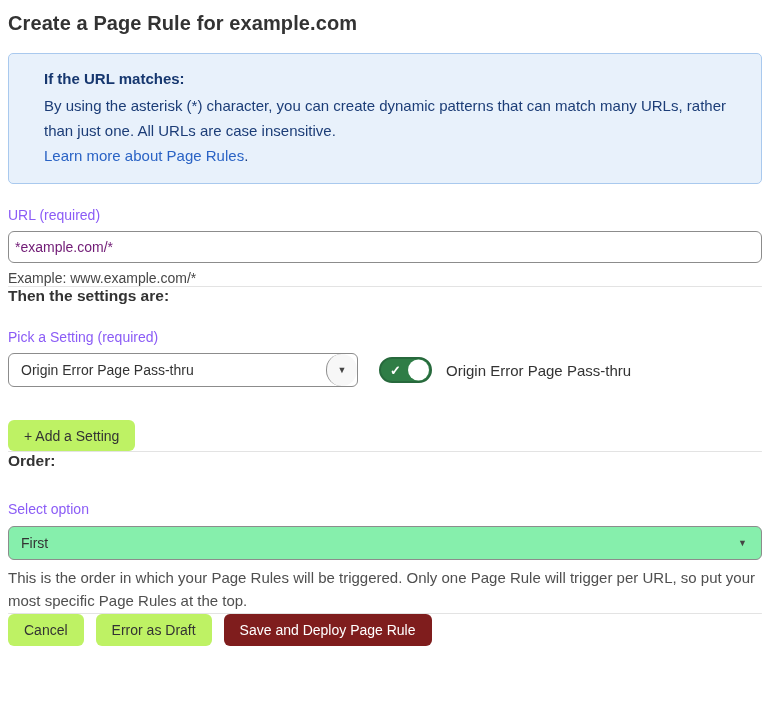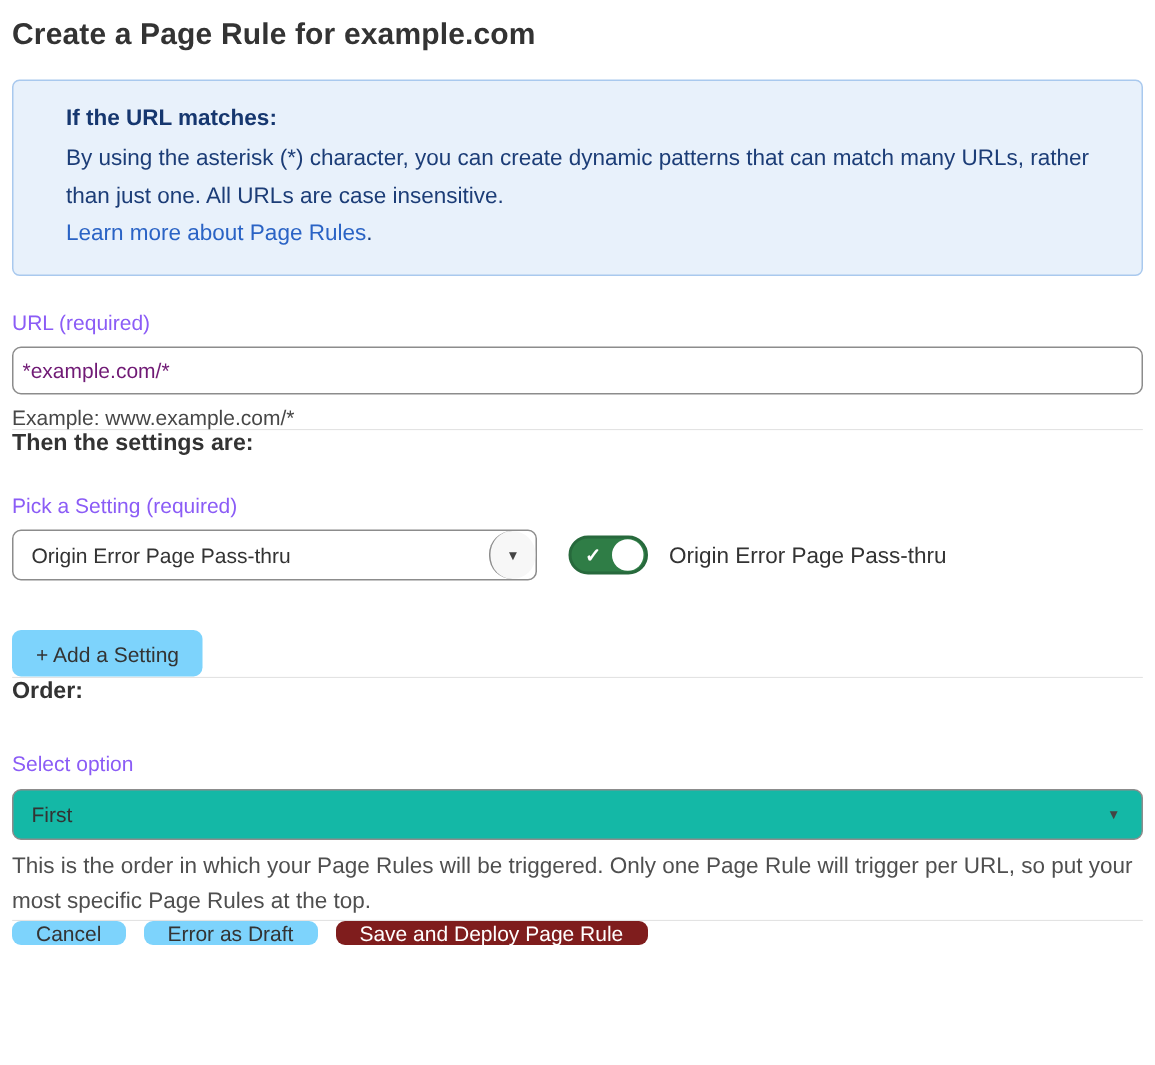--- a/index.html
+++ b/index.html
@@ -170,40 +170,40 @@
     color: #333333;
   }
 
   
   .btn {
     font-family: "Liberation Sans", sans-serif;
     font-size: 14px;
     border: none;
     border-radius: 6px;
     cursor: pointer;
-    height: 16px;
+    height: 32px;
     padding: 0 16px;
   }
   .btn-gray {
-    background: #7dd3fc;
+    background: #bef264;
     color: #333333;
   }
   .btn-blue {
     background: #7f1d1d;
     color: #ffffff;
   }
   .add-setting-btn { height: 31px; }
 
   
   .select-full {
     width: 100%;
     height: 34px;
     border: 1px solid #8c8c8c;
     border-radius: 6px;
-    background: #14b8a6;
+    background: #86efac;
     display: flex;
     align-items: center;
     justify-content: space-between;
     padding: 0 14px 0 12px;
     font-size: 14px;
     color: #333333;
     cursor: pointer;
   }
   .order-helper {
     font-size: 15px;

